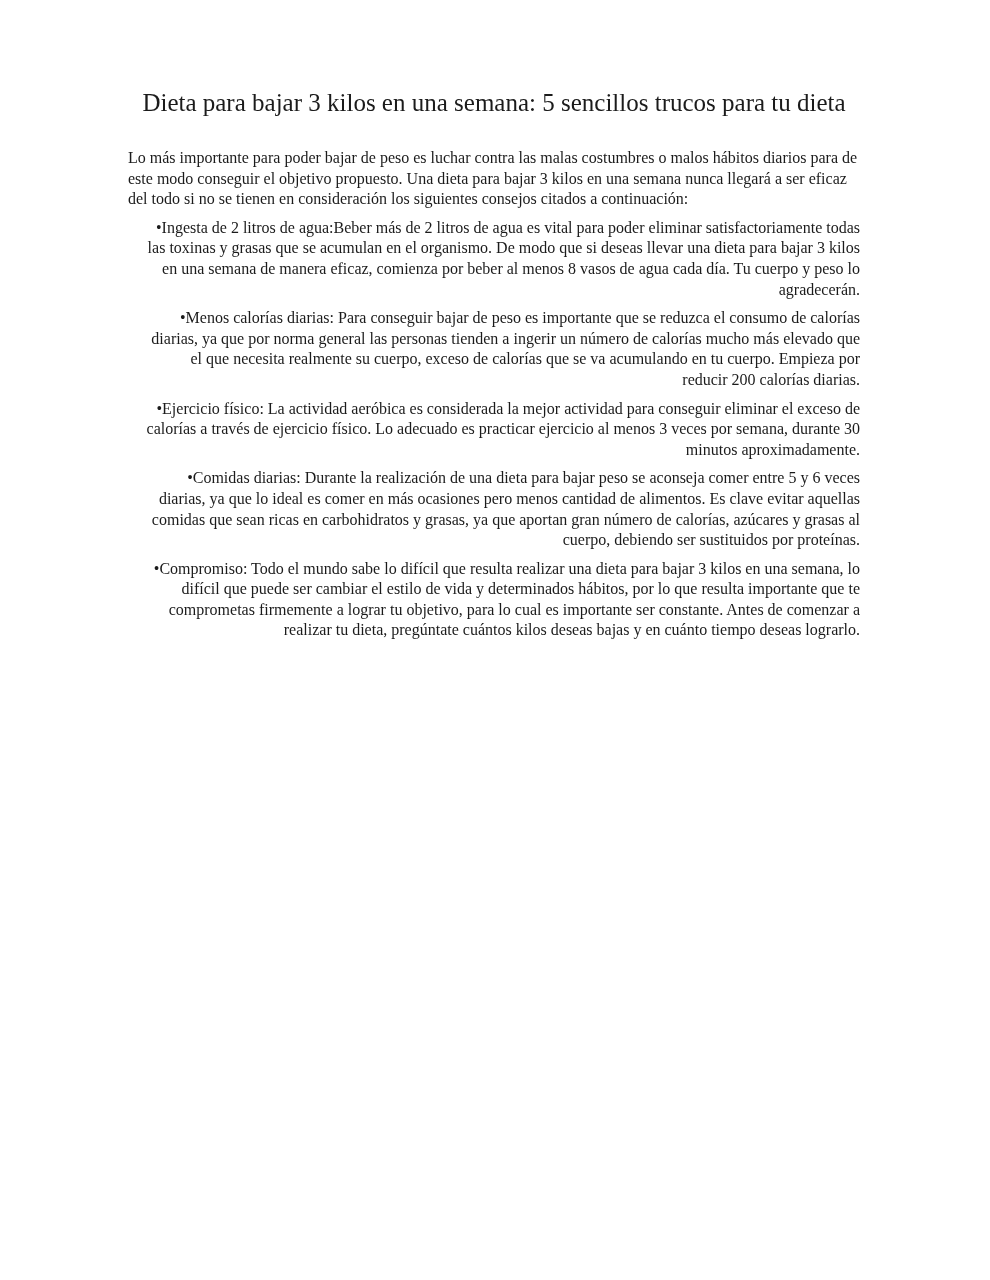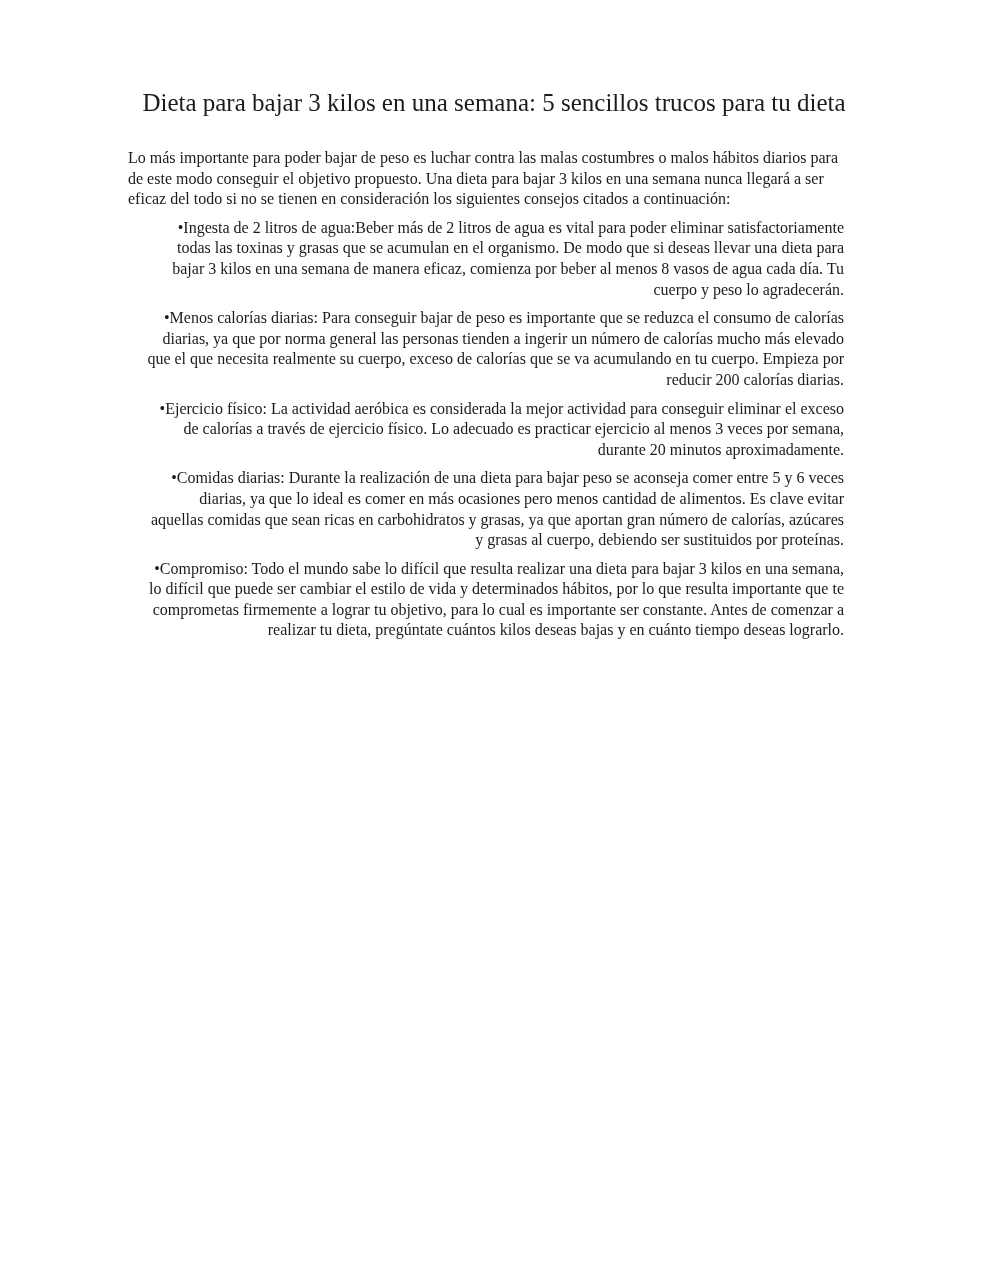--- a/index.html
+++ b/index.html
@@ -22,21 +22,21 @@
     line-height: 31px;
     font-weight: 400;
     text-align: center;
     letter-spacing: 0;
     margin: 0 0 30px 0;
   }
   .para {
     font-size: 16px;
     line-height: 20.6px;
     text-align: left;
-    margin: 0 16px 8px 0;
+    margin: 0 0 8px 0;
   }
   .tips .item {
     margin-left: 15px;
     margin-bottom: 8px;
     text-align: right;
   }
   .bullet { display: inline; }
 </style>
 </head>
 <body>
@@ -46,21 +46,21 @@
   <h1 class="title">Dieta para bajar 3 kilos en una semana: 5 sencillos trucos para tu dieta</h1>
 
   <p class="para">Lo más importante para poder bajar de peso es luchar contra las malas costumbres o malos hábitos diarios para de este modo conseguir el objetivo propuesto. Una dieta para bajar 3 kilos en una semana nunca llegará a ser eficaz del todo si no se tienen en consideración los siguientes consejos citados a continuación:</p>
 
   <div class="tips">
 
     <p class="para item"><span class="bullet">•</span><span>Ingesta de 2 litros de agua:Beber más de 2 litros de agua es vital para poder eliminar satisfactoriamente todas las toxinas y grasas que se acumulan en el organismo. De modo que si deseas llevar una dieta para bajar 3 kilos en una semana de manera eficaz, comienza por beber al menos 8 vasos de agua cada día. Tu cuerpo y peso lo agradecerán.</span></p>
 
     <p class="para item"><span class="bullet">•</span><span>Menos calorías diarias: Para conseguir bajar de peso es importante que se reduzca el consumo de calorías diarias, ya que por norma general las personas tienden a ingerir un número de calorías mucho más elevado que el que necesita realmente su cuerpo, exceso de calorías que se va acumulando en tu cuerpo. Empieza por reducir 200 calorías diarias.</span></p>
 
-    <p class="para item"><span class="bullet">•</span><span>Ejercicio físico: La actividad aeróbica es considerada la mejor actividad para conseguir eliminar el exceso de calorías a través de ejercicio físico. Lo adecuado es practicar ejercicio al menos 3 veces por semana, durante 20 minutos aproximadamente.</span></p>
+    <p class="para item"><span class="bullet">•</span><span>Ejercicio físico: La actividad aeróbica es considerada la mejor actividad para conseguir eliminar el exceso de calorías a través de ejercicio físico. Lo adecuado es practicar ejercicio al menos 3 veces por semana, durante 30 minutos aproximadamente.</span></p>
 
     <p class="para item"><span class="bullet">•</span><span>Comidas diarias: Durante la realización de una dieta para bajar peso se aconseja comer entre 5 y 6 veces diarias, ya que lo ideal es comer en más ocasiones pero menos cantidad de alimentos. Es clave evitar aquellas comidas que sean ricas en carbohidratos y grasas, ya que aportan gran número de calorías, azúcares y grasas al cuerpo, debiendo ser sustituidos por proteínas.</span></p>
 
     <p class="para item"><span class="bullet">•</span><span>Compromiso: Todo el mundo sabe lo difícil que resulta realizar una dieta para bajar 3 kilos en una semana, lo difícil que puede ser cambiar el estilo de vida y determinados hábitos, por lo que resulta importante que te comprometas firmemente a lograr tu objetivo, para lo cual es importante ser constante. Antes de comenzar a realizar tu dieta, pregúntate cuántos kilos deseas bajas y en cuánto tiempo deseas lograrlo.</span></p>
 
   </div>
 
 </div>
 
 </body></html>

